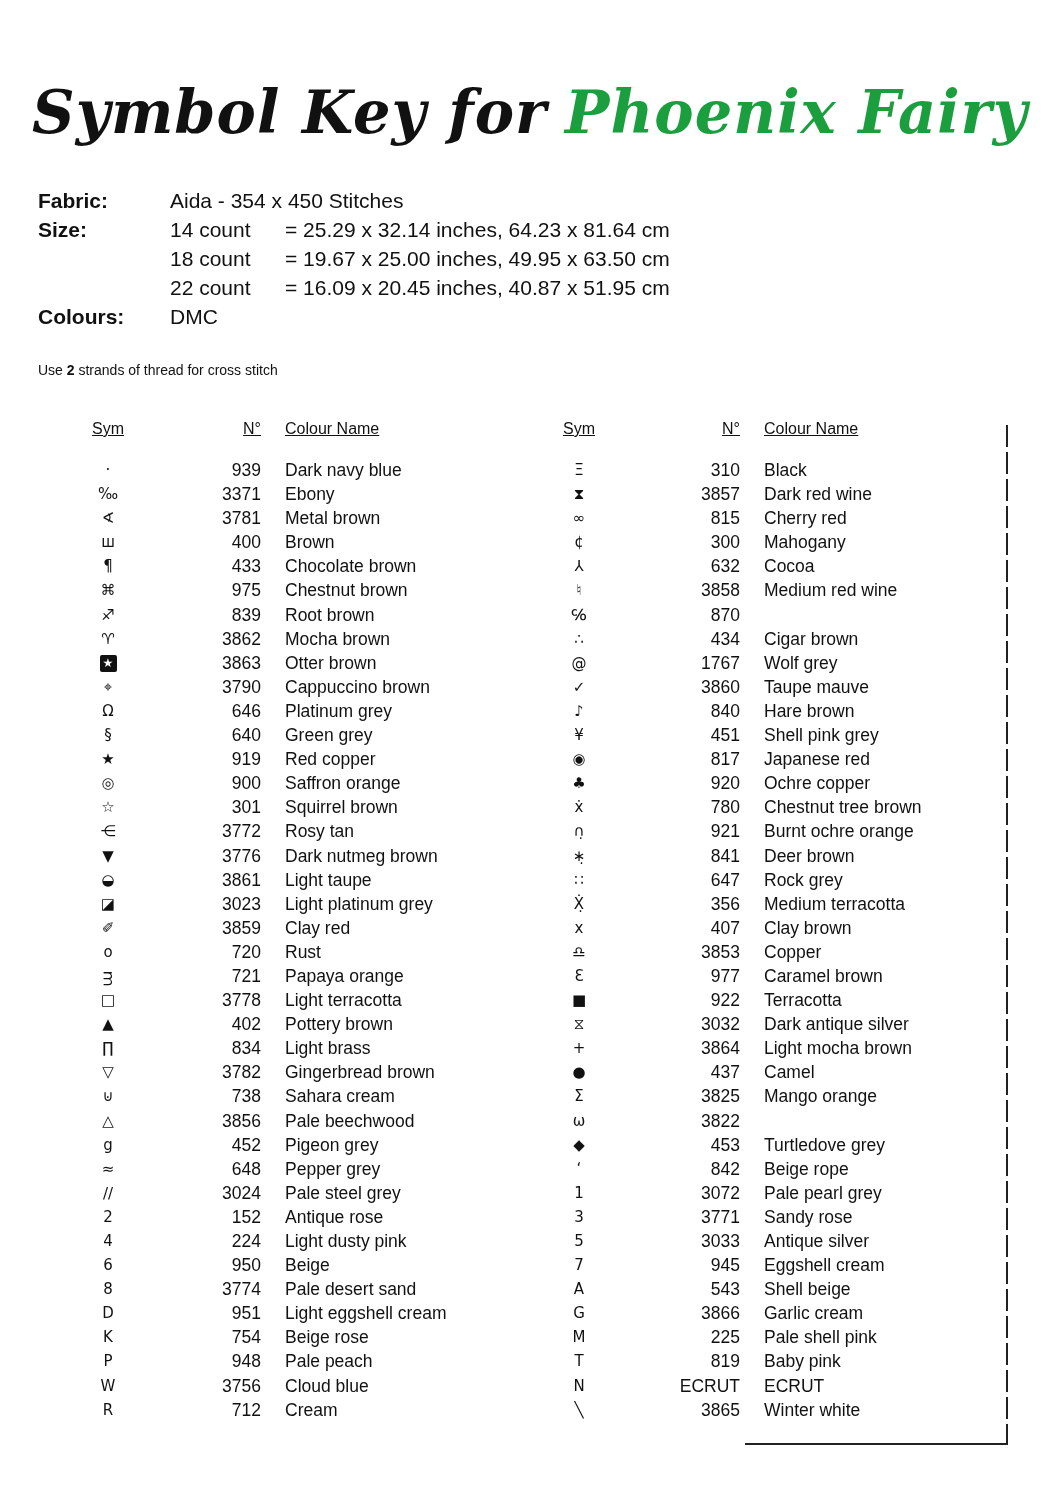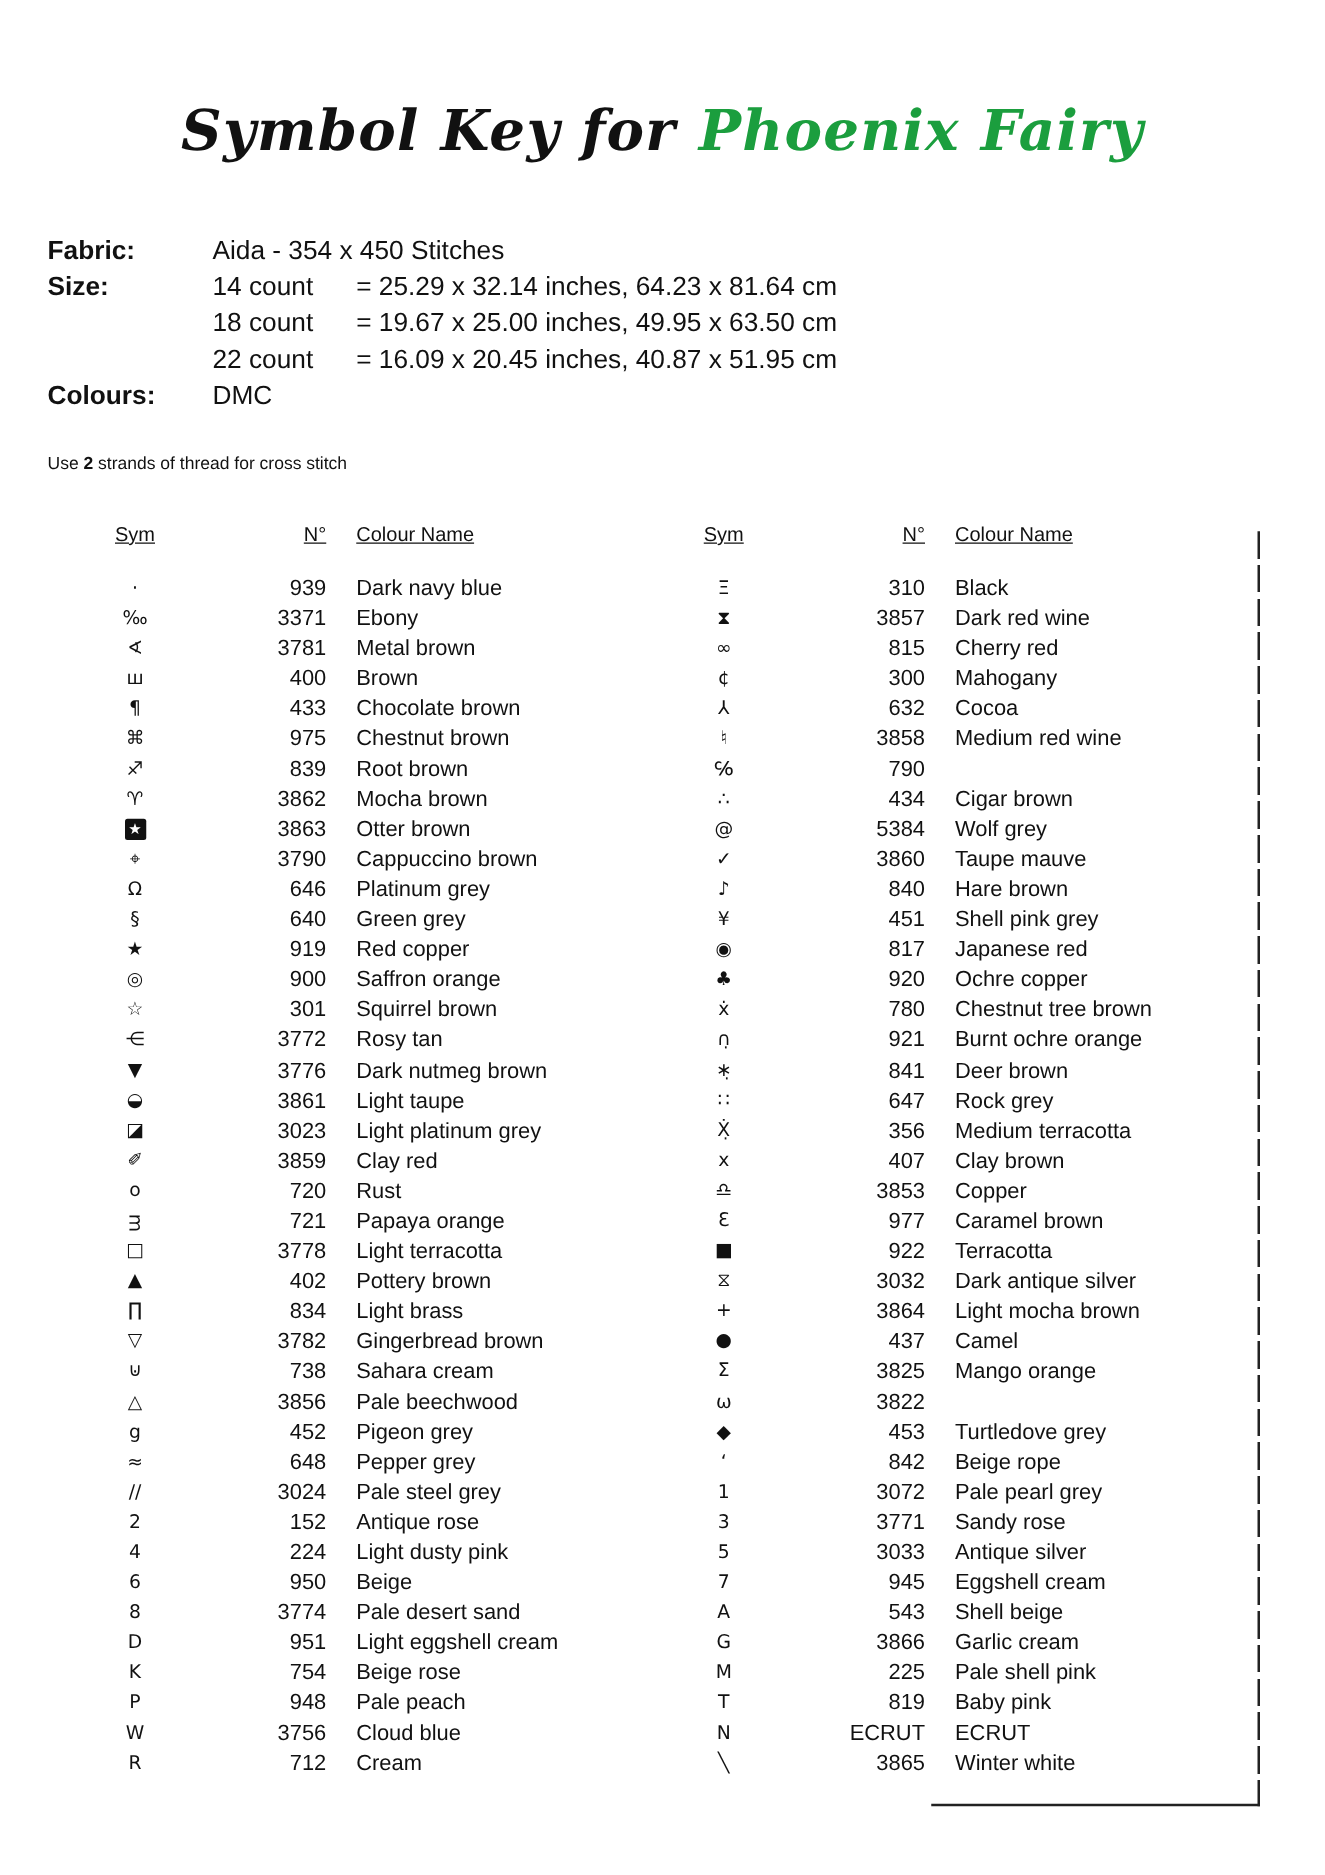--- a/index.html
+++ b/index.html
@@ -10,21 +10,21 @@
     color:#111;
     position:relative;
     overflow:hidden;
   }
   
   .title{
     position:absolute; top:78px; left:0; width:1060px;
     text-align:center;
     font-family:"DejaVu Serif", serif;
     font-style:italic; font-weight:bold;
-    font-size:45px; letter-spacing:1px;
+    font-size:59px; letter-spacing:1px;
     white-space:nowrap;
   }
   .title .t-name{margin-left:18px;}
   
   .info{
     position:absolute; top:186px; left:38px; width:760px;
     font-size:21px; line-height:29px;
   }
   .info-row{display:flex;}
   .info-label{width:132px; font-weight:bold; flex:0 0 132px;}
@@ -340,30 +340,30 @@
       <span class="c-num">632</span>
       <span class="c-name">Cocoa</span>
     </div>
     <div class="t-row">
       <span class="c-sym">♮</span>
       <span class="c-num">3858</span>
       <span class="c-name">Medium red wine</span>
     </div>
     <div class="t-row">
       <span class="c-sym">℅</span>
-      <span class="c-num">790</span>
+      <span class="c-num">870</span>
     </div>
     <div class="t-row">
       <span class="c-sym">∴</span>
       <span class="c-num">434</span>
       <span class="c-name">Cigar brown</span>
     </div>
     <div class="t-row">
       <span class="c-sym">@</span>
-      <span class="c-num">5384</span>
+      <span class="c-num">1767</span>
       <span class="c-name">Wolf grey</span>
     </div>
     <div class="t-row">
       <span class="c-sym">✓</span>
       <span class="c-num">3860</span>
       <span class="c-name">Taupe mauve</span>
     </div>
     <div class="t-row">
       <span class="c-sym">♪</span>
       <span class="c-num">840</span>

